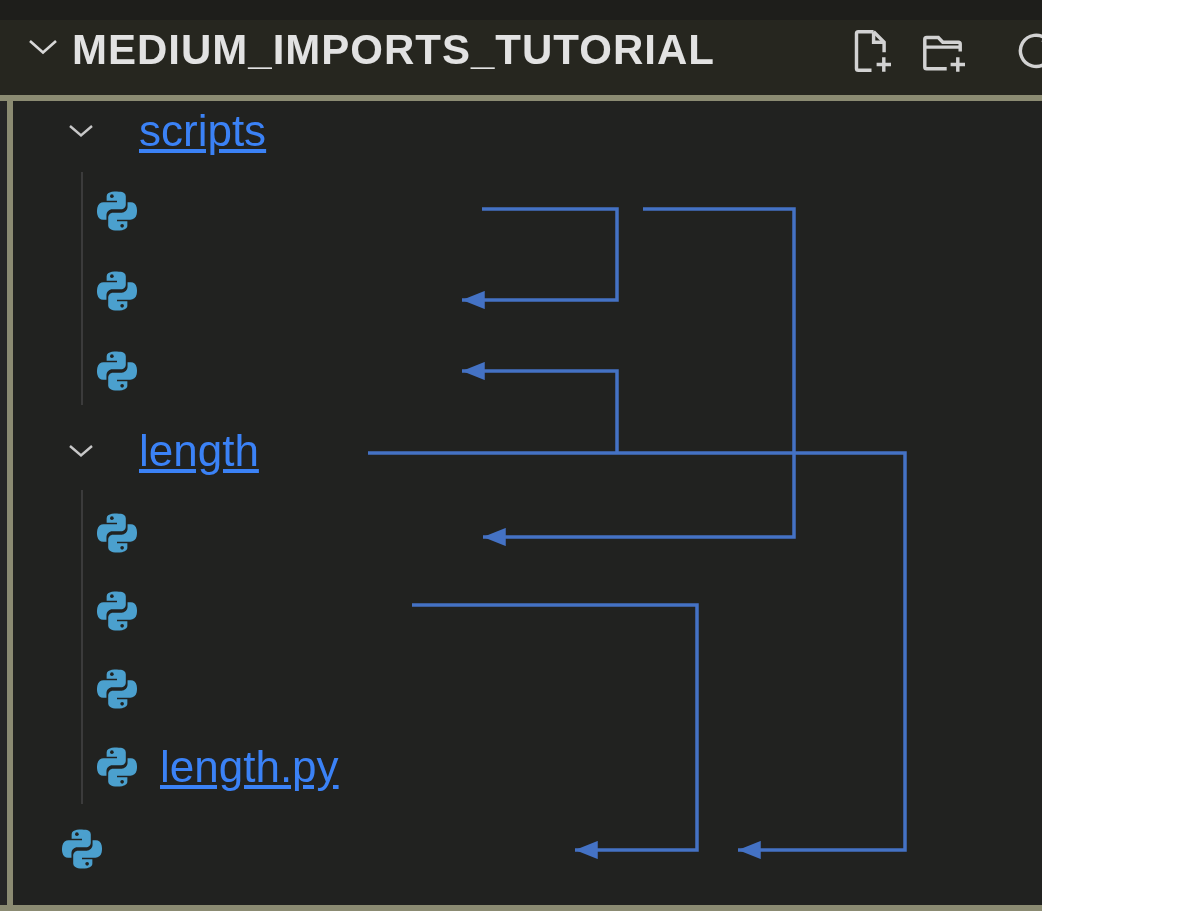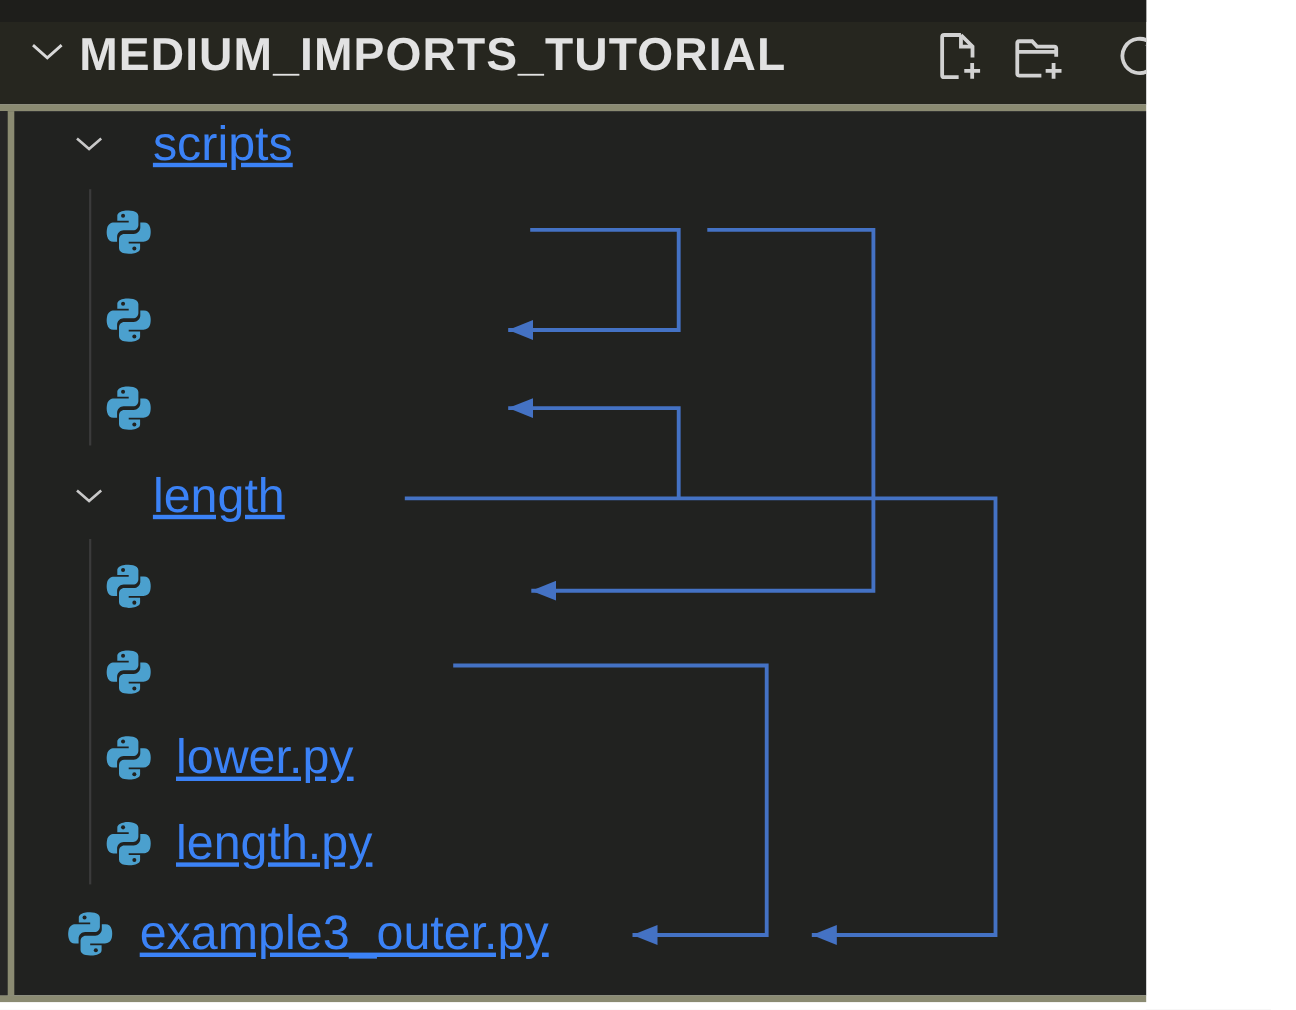--- a/index.html
+++ b/index.html
@@ -143,35 +143,33 @@
     <div class="row file" style="top:571px">
       <svg class="py">
           <use href="#py-icon"></use>
         </svg>
     </div>
 
     <div class="row file" style="top:649px">
       <svg class="py">
           <use href="#py-icon"></use>
         </svg>
-      <span class="lbl">lower.py</span>
     </div>
 
     <div class="row file" style="top:727px">
       <svg class="py">
           <use href="#py-icon"></use>
         </svg>
       <span class="lbl">length.py</span>
     </div>
 
     <div class="row rootfile" style="top:809px">
       <svg class="py">
           <use href="#py-icon"></use>
         </svg>
-      <span class="lbl">example3_outer.py</span>
     </div>
 
     <div class="guide" style="top:172px;height:233px"></div>
     <div class="guide" style="top:490px;height:314px"></div>
   </div>
 
   <svg class="overlay" width="1178" height="918" viewBox="0 0 1178 918">
     <defs>
       <marker id="ah" viewBox="0 0 7 5.6" markerWidth="6.5" markerHeight="5.2" refX="7" refY="2.8" orient="auto" markerUnits="strokeWidth">
         <path d="M0 0L7 2.8 0 5.6z" fill="#4472c4"></path>

